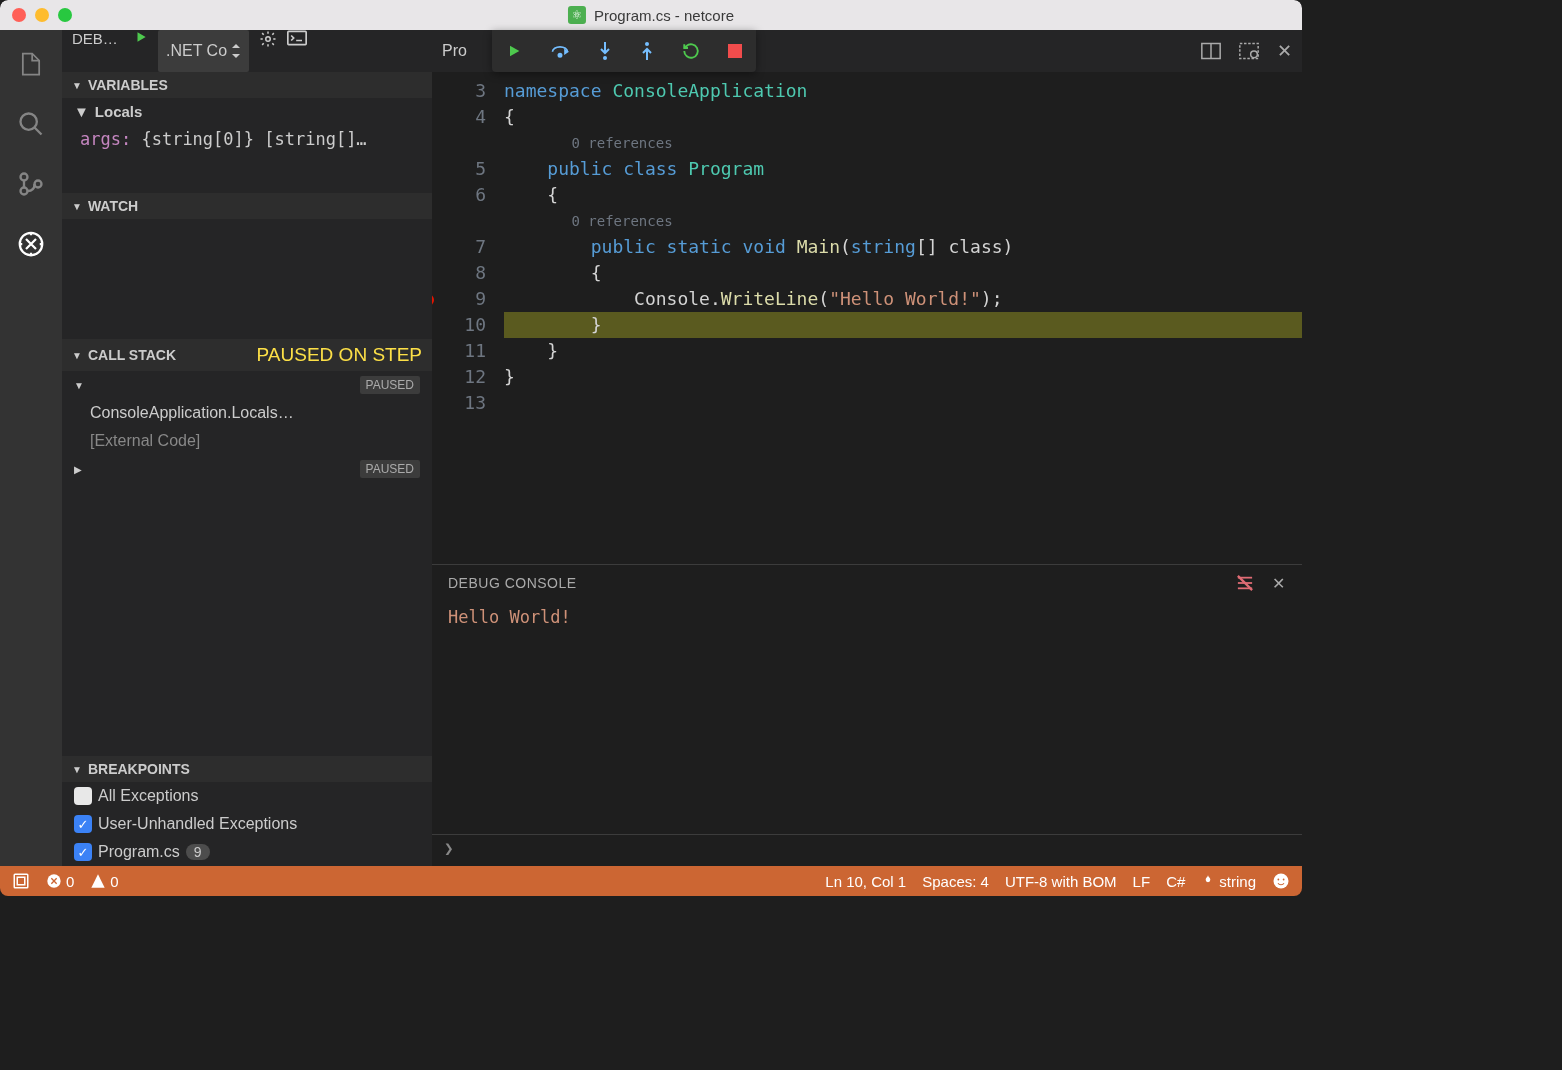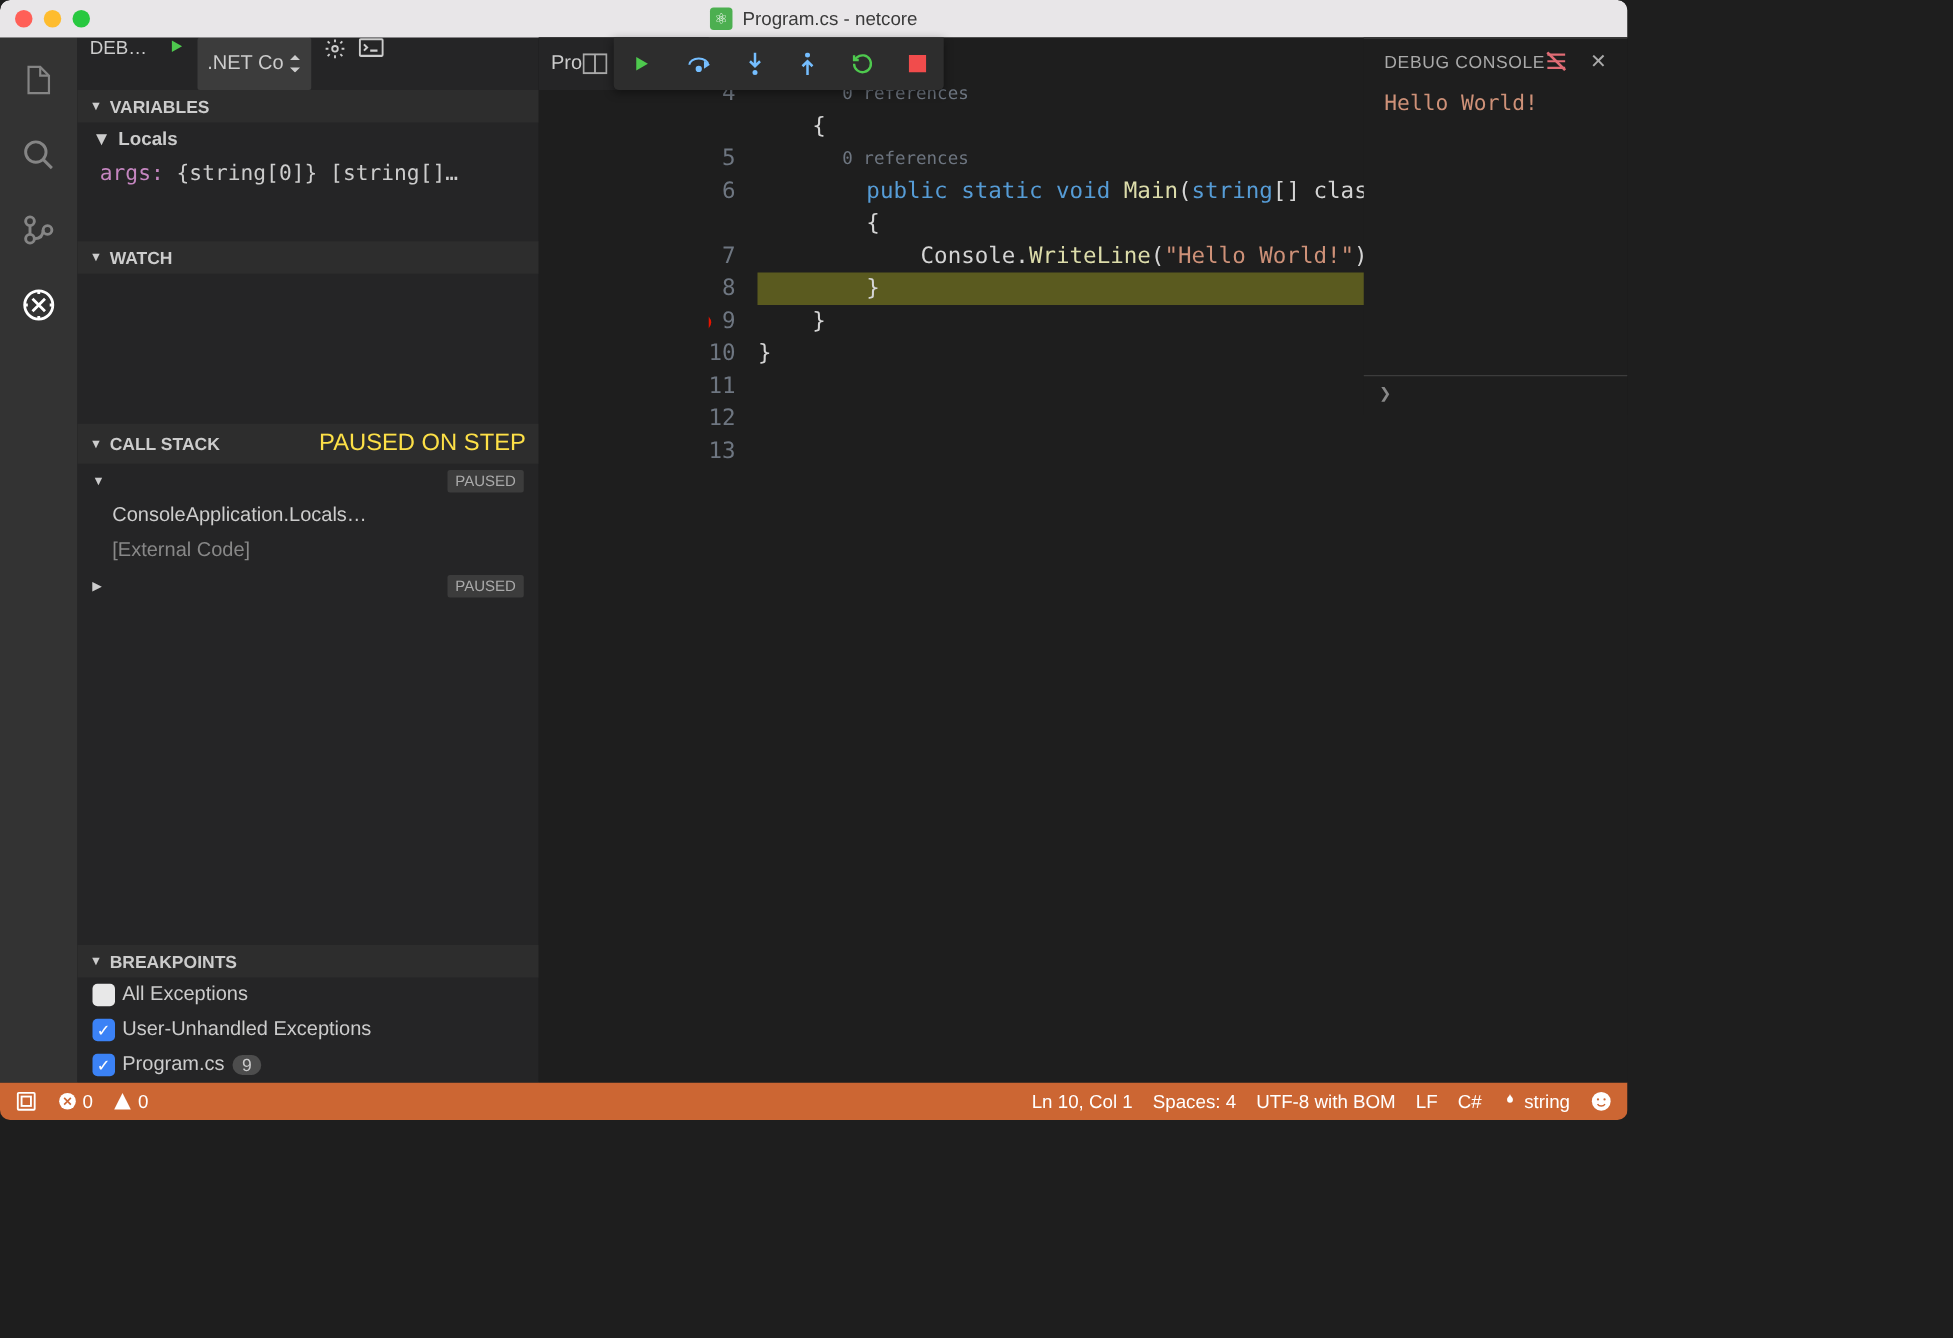--- a/index.html
+++ b/index.html
@@ -56,21 +56,21 @@
 .cs-item .txt { overflow:hidden; text-overflow:ellipsis; white-space:nowrap; }
 .cs-item.dim { color:#888; }
 .cs-indent { padding-left: 28px; }
 
 .bp-item { padding: 5px 12px; font-size: 16px; display:flex; align-items:center; gap:6px; }
 .chk { width: 18px; height: 18px; border-radius: 4px; display:inline-flex;align-items:center;justify-content:center;font-size:13px;color:#fff; }
 .chk.off { background:#e8e8e8; }
 .chk.on { background:#3b82f6; }
 .count-badge { background:#4d4d4d; color:#ccc; border-radius:10px; padding:0 8px; font-size:14px; }
 
-.editor-area { flex: 1; display: flex; background:#1e1e1e; position:relative; }
+.editor-area { flex: 1; display: flex; flex-direction: column; background:#1e1e1e; position:relative; }
 .editor-tabs { height: 42px; display:flex; align-items:center; padding: 0 10px; background:#252526; justify-content:space-between; }
 .tab-left { display:flex; align-items:center; gap:6px; color:#ccc; font-size:16px; }
 .tab-right { display:flex; align-items:center; gap:18px; color:#aaa; }
 
 .debug-toolbar { position:absolute; top:0; left:60px; height:42px; background:#2d2d2d; display:flex; align-items:center; padding:0 14px; gap:28px; border-radius:0 0 4px 4px; box-shadow:0 2px 8px rgba(0,0,0,0.4); z-index:5; }
 .dbg-btn { color:#75beff; font-size:16px; cursor:pointer; }
 .dbg-btn.green { color:#4ec94e; }
 .dbg-btn.stop { color:#f14c4c; }
 
 .code { flex:1; display:flex; font-family: Menlo, Consolas, monospace; font-size: 18px; line-height: 26px; padding-top: 6px; overflow:hidden; position:relative; }
@@ -317,22 +317,24 @@
           <div class="ln"></div>
           <div class="ln">7</div>
           <div class="ln">8</div>
           <div class="ln"><span class="bp-dot"></span>9</div>
           <div class="ln">10</div>
           <div class="ln">11</div>
           <div class="ln">12</div>
           <div class="ln">13</div>
         </div>
       <div class="code-body" id="code-body">
+          <div class="cl"><span class="kw">namespace</span><span class="pln"> </span><span class="cls">ConsoleApplication</span></div>
           <div class="cl"><span class="pln">{</span></div>
           <div class="cl codelens">        0 references</div>
+          <div class="cl"><span class="pln">    </span><span class="kw">public</span><span class="pln"> </span><span class="kw">class</span><span class="pln"> </span><span class="cls">Program</span></div>
           <div class="cl"><span class="pln">    {</span></div>
           <div class="cl codelens">        0 references</div>
           <div class="cl"><span class="pln">        </span><span class="kw">public</span><span class="pln"> </span><span class="kw">static</span><span class="pln"> </span><span class="typ">void</span><span class="pln"> </span><span class="fn">Main</span><span class="pln">(</span><span class="typ">string</span><span class="pln">[] class)</span></div>
           <div class="cl"><span class="pln">        {</span></div>
           <div class="cl"><span class="pln">            Console.</span><span class="fn">WriteLine</span><span class="pln">(</span><span class="str">"Hello World!"</span><span class="pln">);</span></div>
           <div class="cl hl"><span class="pln">        }</span></div>
           <div class="cl"><span class="pln">    }</span></div>
           <div class="cl"><span class="pln">}</span></div>
           <div class="cl"></div>
         </div>

